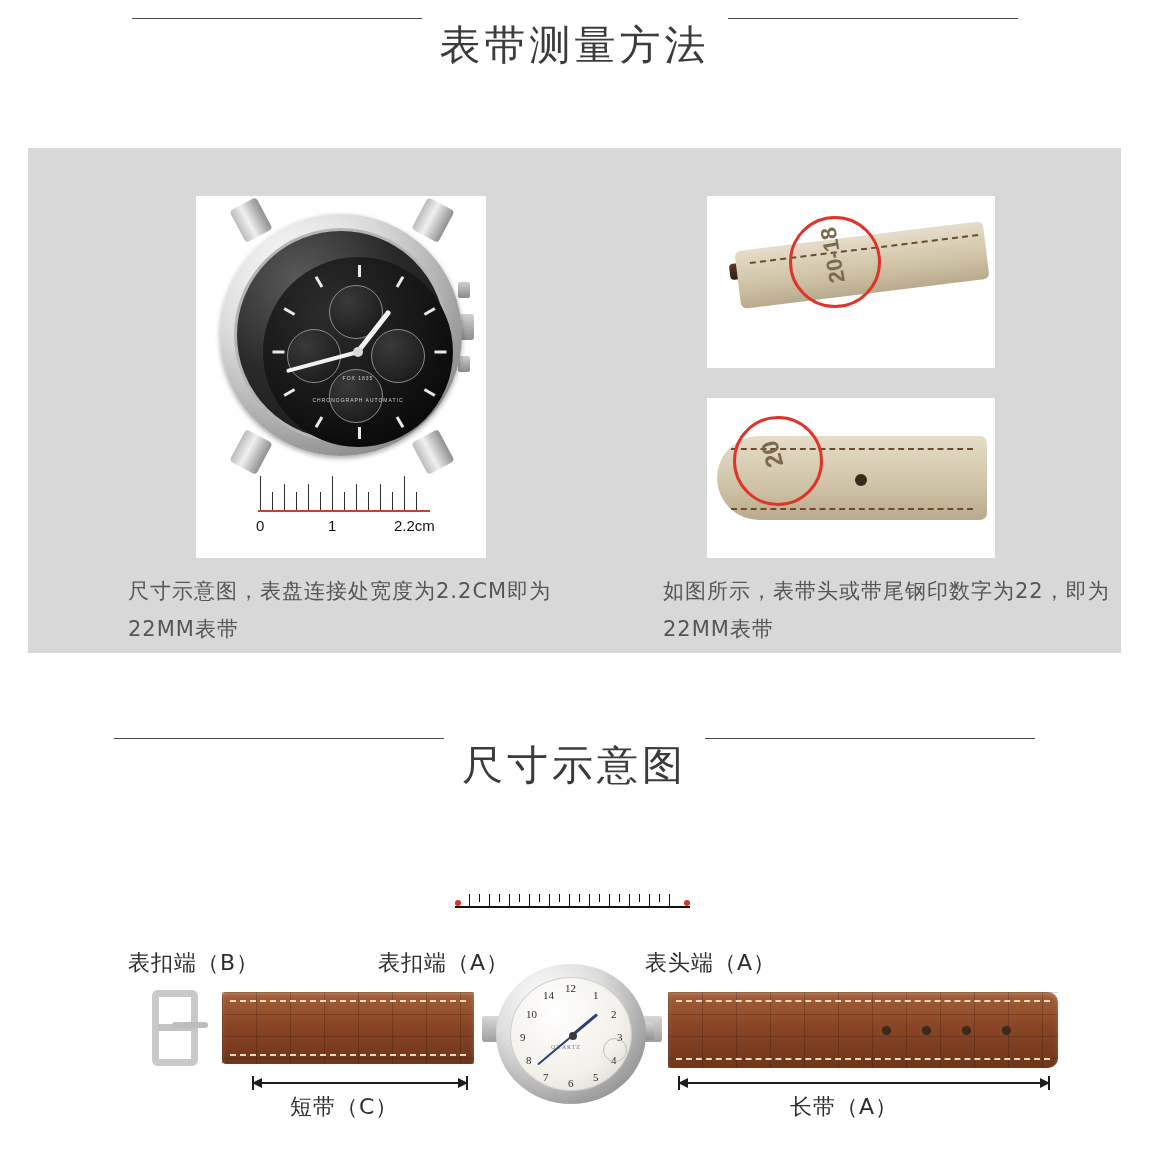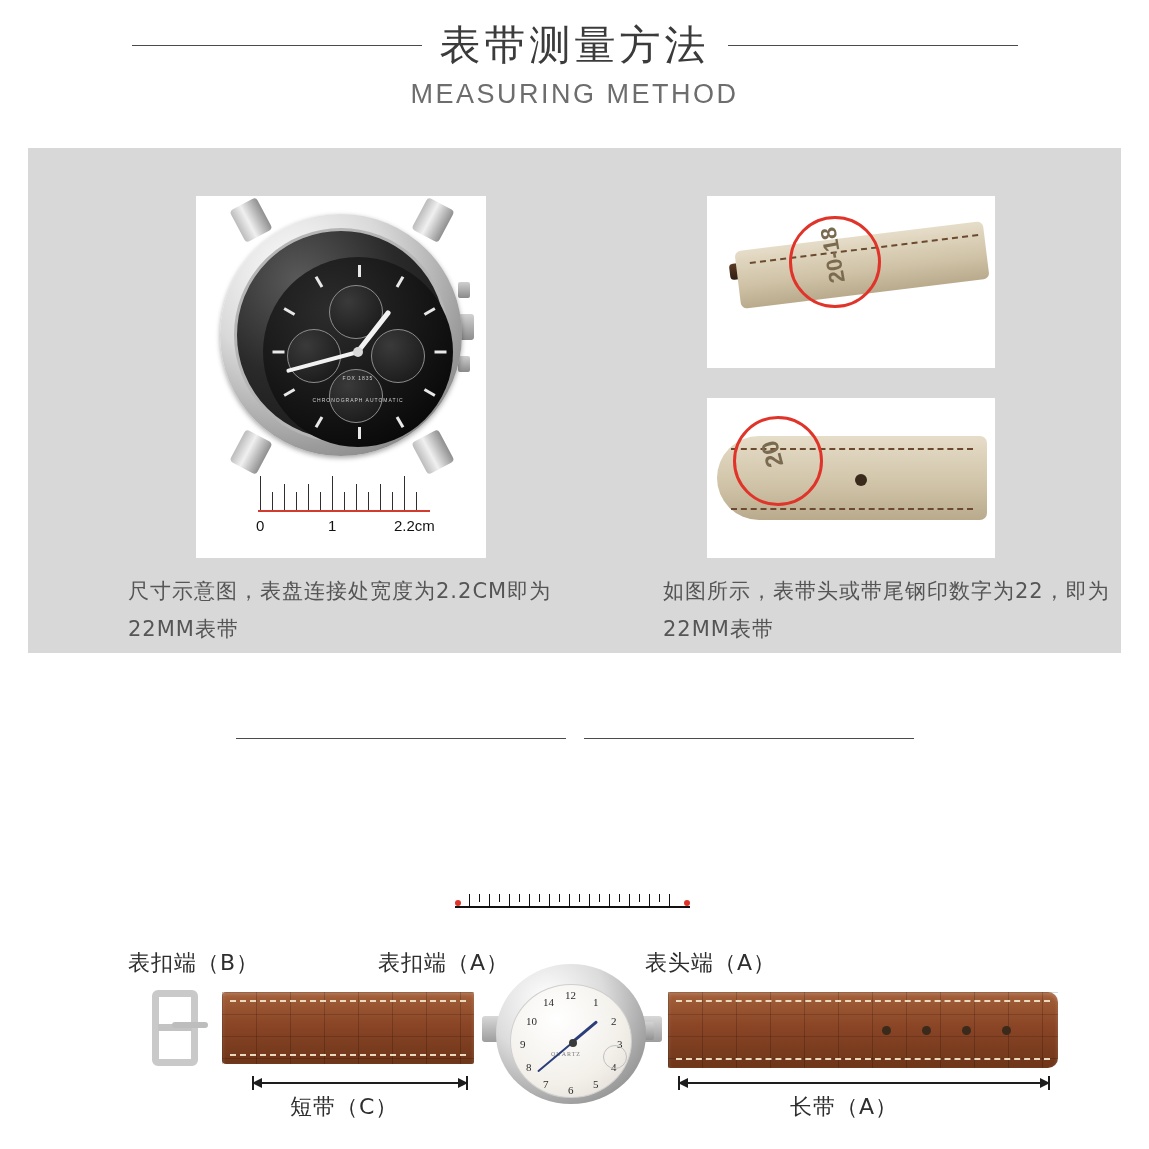--- a/index.html
+++ b/index.html
@@ -18,21 +18,20 @@
 
   
   .section-header {
     position: absolute;
     left: 0;
     width: 100%;
     text-align: center;
   }
   .header-row {
     display: flex;
-    align-items: center;
     justify-content: center;
     gap: 18px;
   }
   .header-rule {
     height: 1px;
     background: #4a4a4a;
     flex: 0 0 auto;
   }
   .header-cn {
     font-size: 41px;
@@ -295,21 +294,21 @@
   .watch-small {
     position: absolute;
     left: 482px; top: 84px; width: 186px; height: 140px;
   }
   .ws-case {
     position: absolute; left: 14px; top: 0; width: 150px; height: 140px;
     border-radius: 50%;
     background: radial-gradient(circle at 34% 26%, #ffffff 0%, #dcdcdc 40%, #a3a3a3 72%, #777 100%);
   }
   .ws-dial {
-    position: absolute; left: 14px; top: 20px; width: 122px; height: 114px;
+    position: absolute; left: 14px; top: 13px; width: 122px; height: 114px;
     border-radius: 50%;
     background: radial-gradient(circle at 38% 30%, #ffffff 0%, #f3f0ea 60%, #ddd8cf 100%);
     border: 1px solid #cfcfcf; box-sizing: border-box;
   }
   .ws-num {
     position: absolute; font-size: 11px; color: #2b2b2b; font-family: "Liberation Serif", serif;
   }
   .ws-hand {
     position: absolute; background: #2c3e7a; transform-origin: bottom center; border-radius: 1px;
   }
@@ -354,21 +353,20 @@
 </style>
 </head>
 <body>
 
 <div class="section-header" style="top:18px;">
   <div class="header-row">
     <div class="header-rule" style="width:290px;"></div>
     <div class="header-cn">表带测量方法</div>
     <div class="header-rule" style="width:290px;"></div>
   </div>
-  <div class="header-en">MEASURING METHOD</div>
 </div>
 
 <div class="grey-panel"></div>
 
 <div class="photo-card card-left">
   <div class="watch-wrap">
     <div class="lug lug-tl"></div>
     <div class="lug lug-tr"></div>
     <div class="lug lug-bl"></div>
     <div class="lug lug-br"></div>
@@ -448,20 +446,21 @@
     <div class="stamp-text" style="left:52px; top:42px; font-size:24px; transform:rotate(-105deg);">20</div>
   </div>
 </div>
 
 <div class="caption caption-left">尺寸示意图，表盘连接处宽度为2.2CM即为22MM表带</div>
 <div class="caption caption-right">如图所示，表带头或带尾钢印数字为22，即为22MM表带</div>
 
 <div class="section-header" style="top:738px;">
   <div class="header-row">
     <div class="header-rule" style="width:330px;"></div>
+    <div class="header-cn">尺寸示意图</div>
     <div class="header-rule" style="width:330px;"></div>
   </div>
 </div>
 
 <div class="dim-area">
 
   <div class="mini-ruler">
     <div class="mini-ruler-base"></div>
     <div class="ruler-dot" style="left:0;"></div>
     <div class="ruler-dot" style="right:0;"></div>

